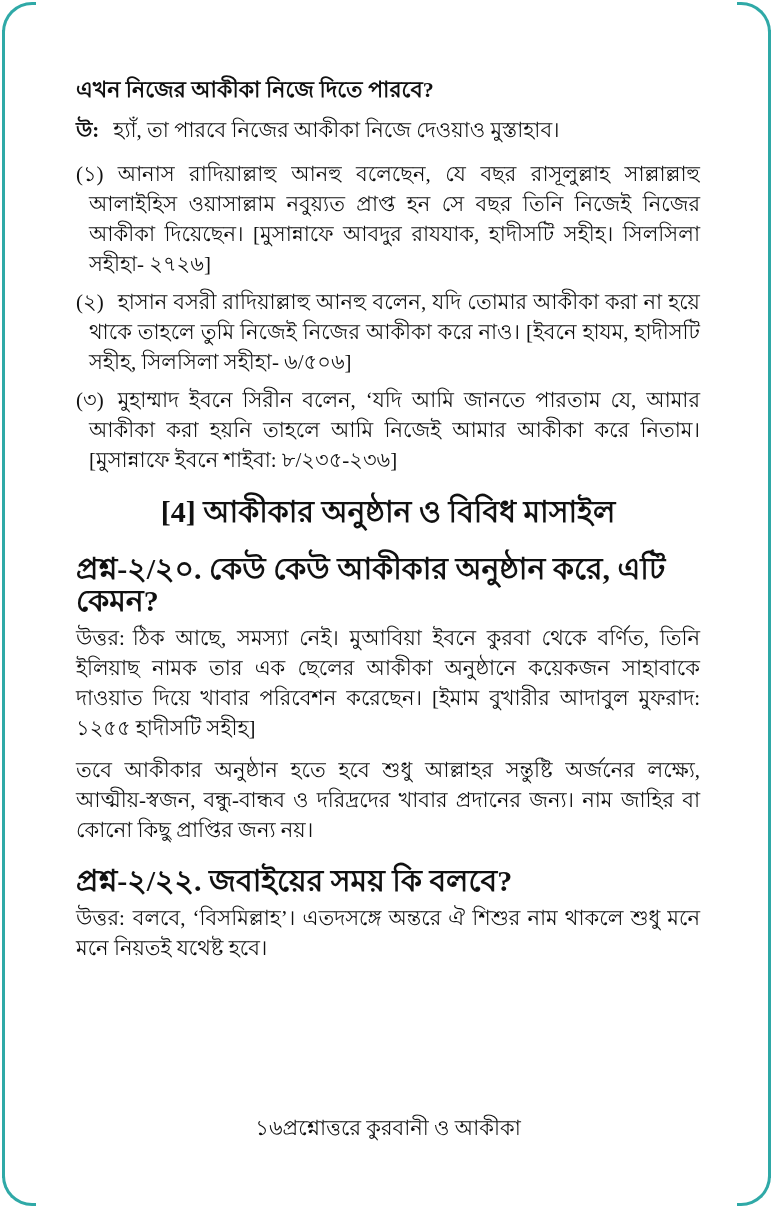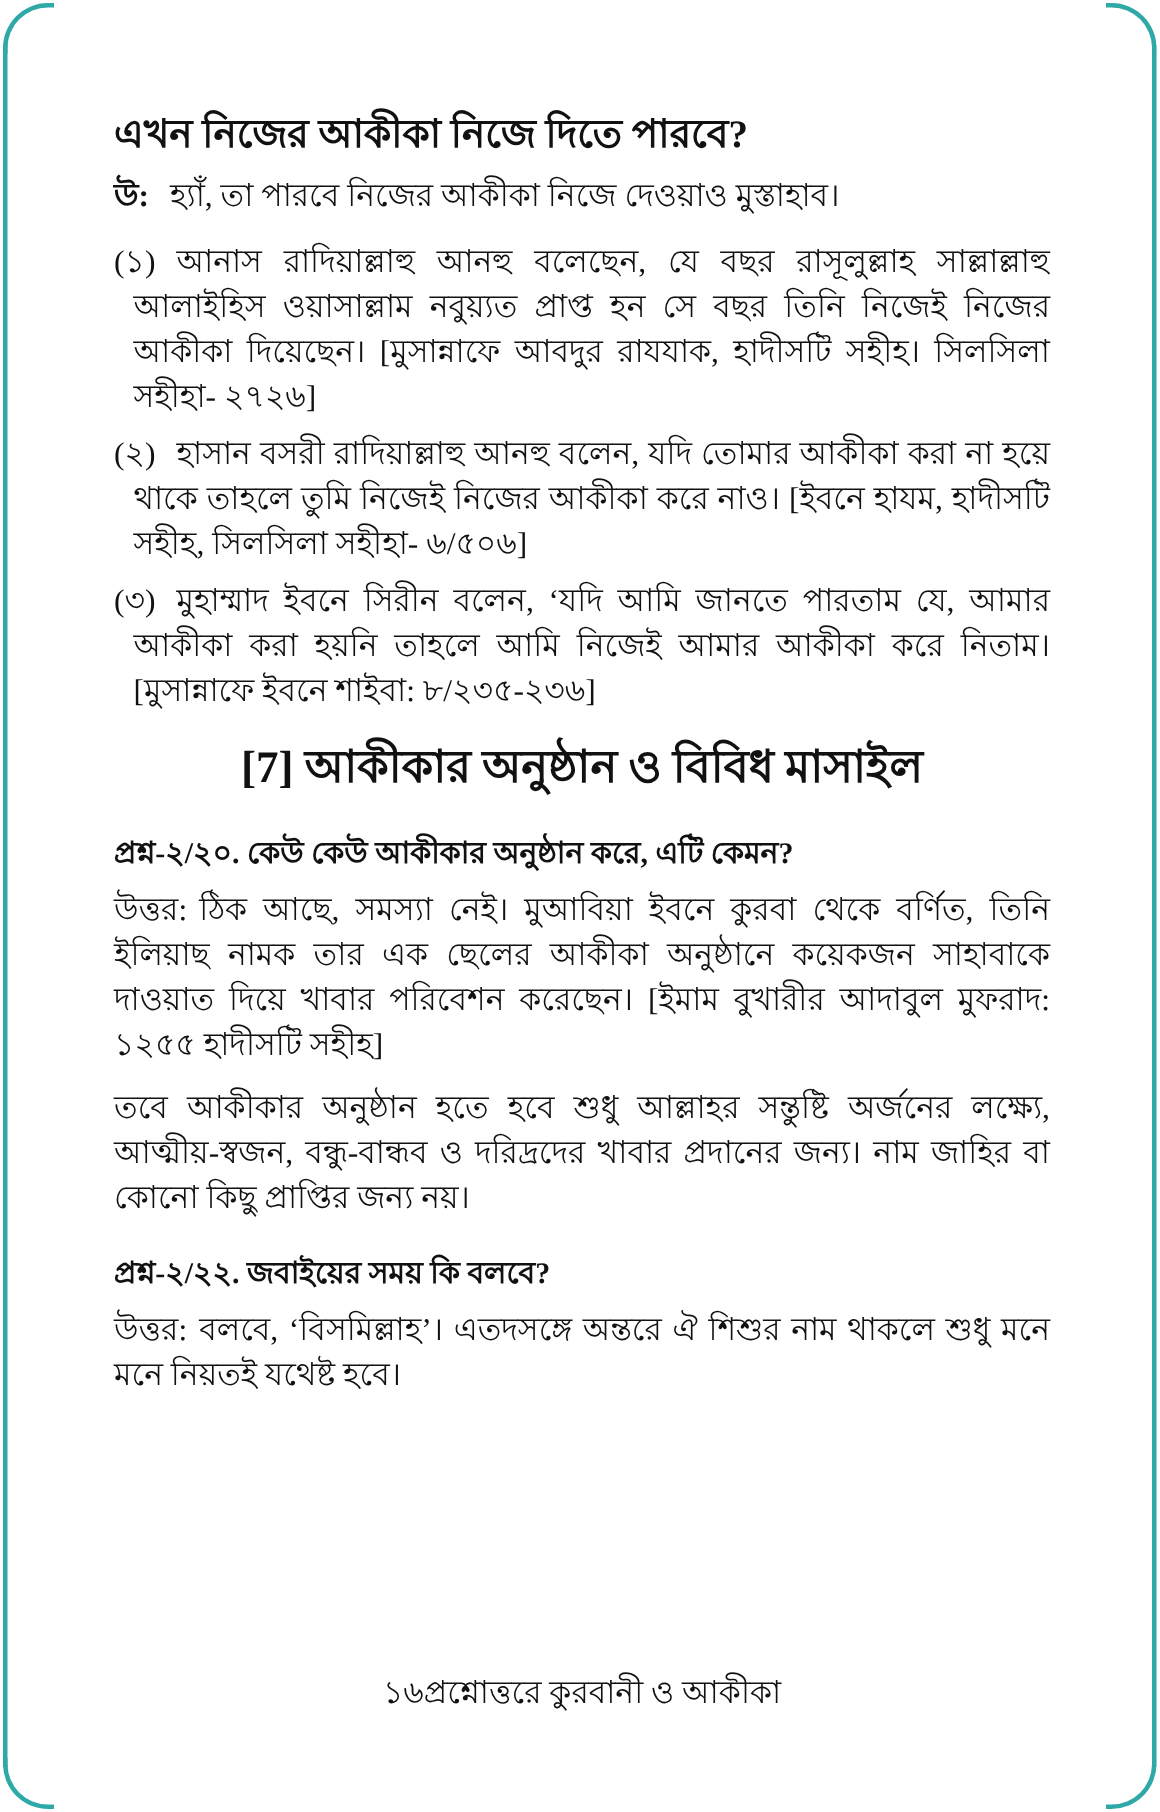--- a/index.html
+++ b/index.html
@@ -38,21 +38,21 @@
   .corner.br { right: 2px; bottom: 2px;border-right-width: 3px; border-bottom-width: 3px;border-bottom-right-radius: 30px; }
 
   .page-inner {
     position: relative;
     padding: 75px 73px 0 76px;
     font-size: 21px;
     line-height: 30px;
   }
 
   .q-heading {
-    font-size: 26px;
+    font-size: 22px;
     font-weight: bold;
     line-height: 30px;
     margin-bottom: 10px;
   }
 
   .answer-line {
     line-height: 30px;
     margin-bottom: 14px;
   }
   .answer-line .ans-label {
@@ -71,21 +71,21 @@
   .section-heading {
     font-size: 30px;
     font-weight: bold;
     line-height: 42px;
     text-align: center;
     margin-top: 16px;
     margin-bottom: 14px;
   }
 
   .qa-question {
-    font-size: 20px;
+    font-size: 30px;
     font-weight: bold;
     line-height: 32px;
     margin-top: 20px;
     margin-bottom: 6px;
   }
 
   .para {
     text-align: justify;
     margin-bottom: 12px;
   }
@@ -128,21 +128,21 @@
       <span class="num">(১)</span><span>আনাস রাদিয়াল্লাহু আনহু বলেছেন, যে বছর রাসূলুল্লাহ সাল্লাল্লাহু আলাইহিস ওয়াসাল্লাম নবুয়্যত প্রাপ্ত হন সে বছর তিনি নিজেই নিজের আকীকা দিয়েছেন। [মুসান্নাফে আবদুর রাযযাক, হাদীসটি সহীহ। সিলসিলা সহীহা- ২৭২৬]</span>
     </div>
     <div class="evidence">
       <span class="num">(২)</span><span>হাসান বসরী রাদিয়াল্লাহু আনহু বলেন, যদি তোমার আকীকা করা না হয়ে থাকে তাহলে তুমি নিজেই নিজের আকীকা করে নাও। [ইবনে হাযম, হাদীসটি সহীহ, সিলসিলা সহীহা- ৬/৫০৬]</span>
     </div>
     <div class="evidence">
       <span class="num">(৩)</span><span>মুহাম্মাদ ইবনে সিরীন বলেন, ‘যদি আমি জানতে পারতাম যে, আমার আকীকা করা হয়নি তাহলে আমি নিজেই আমার আকীকা করে নিতাম। [মুসান্নাফে ইবনে শাইবা: ৮/২৩৫-২৩৬]</span>
     </div>
   </div>
 
-  <div class="section-heading">[7] আকীকার অনুষ্ঠান ও বিবিধ মাসাইল</div>
+  <div class="section-heading">[4] আকীকার অনুষ্ঠান ও বিবিধ মাসাইল</div>
 
   <div>
     <div class="qa-question">প্রশ্ন-২/২০. কেউ কেউ আকীকার অনুষ্ঠান করে, এটি কেমন?</div>
     <p class="para">
       <span class="ans-label">উত্তর:</span><span>ঠিক আছে, সমস্যা নেই। মুআবিয়া ইবনে কুরবা থেকে বর্ণিত, তিনি ইলিয়াছ নামক তার এক ছেলের আকীকা অনুষ্ঠানে কয়েকজন সাহাবাকে দাওয়াত দিয়ে খাবার পরিবেশন করেছেন। [ইমাম বুখারীর আদাবুল মুফরাদ: ১২৫৫ হাদীসটি সহীহ]</span>
     </p>
     <p class="para">তবে আকীকার অনুষ্ঠান হতে হবে শুধু আল্লাহর সন্তুষ্টি অর্জনের লক্ষ্যে, আত্মীয়-স্বজন, বন্ধু-বান্ধব ও দরিদ্রদের খাবার প্রদানের জন্য। নাম জাহির বা কোনো কিছু প্রাপ্তির জন্য নয়।</p>
   </div>
 
 

